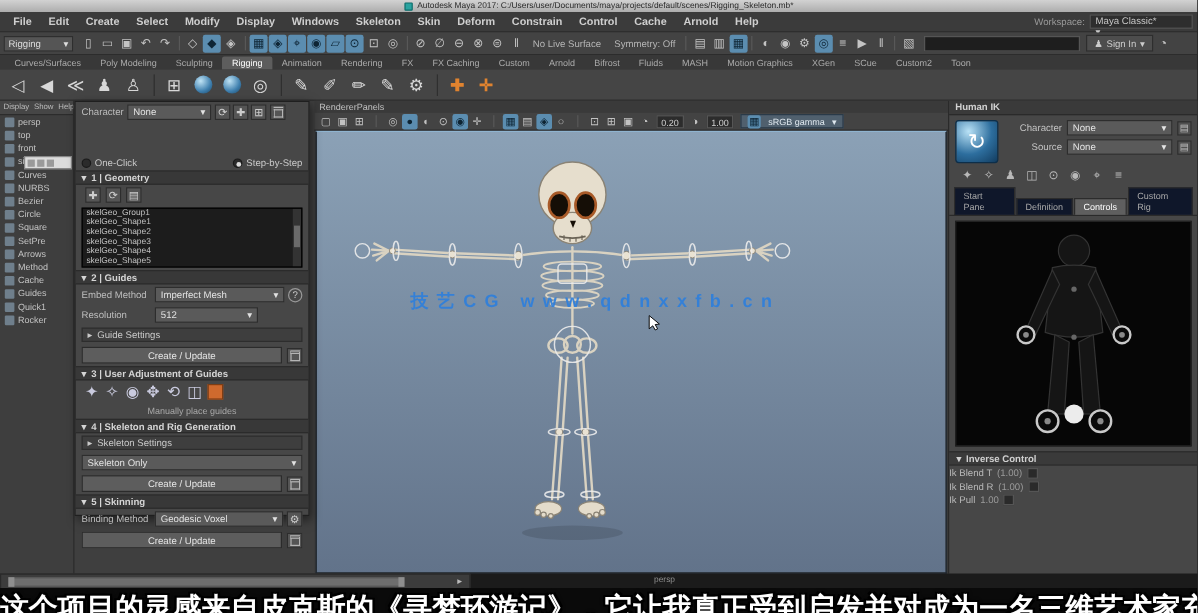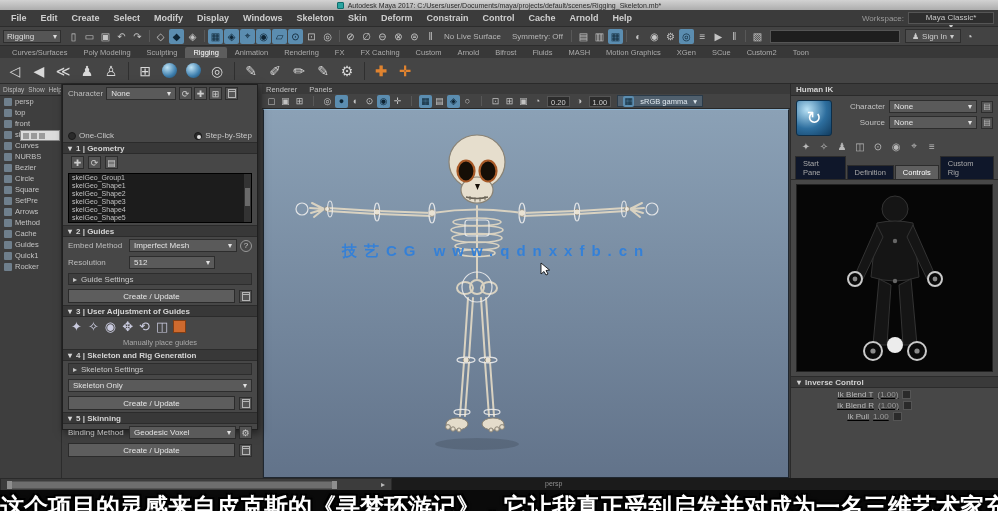--- a/index.html
+++ b/index.html
@@ -11,21 +11,21 @@
     background:linear-gradient(#d2d2d2,#adadad); display:flex; align-items:center; justify-content:center; gap:4px; }
   .titlebar .appicon { width:7px; height:7px; background:#2aa3a0; border:1px solid #0e6d6b; border-radius:1px; }
   .titlebar .ttext { font-size:7px; color:#2a2a2a; white-space:nowrap; }
 
   .menubar { position:absolute; left:0; top:10px; width:998px; height:17px; background:#3b3b3b;
     border-bottom:1px solid #2c2c2c; display:flex; align-items:center; padding:0 4px; }
   .menubar .mitem { font-size:9px; color:#cfcfcf; padding:0 7px; cursor:default; }
   .menubar .spacer { flex:1; }
   .wslabel { font-size:8px; color:#9a9a9a; margin-right:4px; }
   .wsselect { width:86px; height:12px; background:#2e2e2e; border:1px solid #555; color:#c8c8c8;
-    font-size:8px; display:flex; align-items:center; justify-content:space-between; padding:0 4px;flex-direction:column; }
+    font-size:8px; display:flex; align-items:flex-start; justify-content:space-between; padding:0 4px;flex-direction:column; }
 
   .statusline { position:absolute; left:0; top:27px; width:998px; height:19px; background:#434343;
     border-bottom:1px solid #2c2c2c; display:flex; align-items:center; padding:0 3px; gap:1px; }
   .modeset { width:58px; height:13px; background:#555; border:1px solid #2e2e2e; color:#ddd; font-size:8px;
     display:flex; align-items:center; justify-content:space-between; padding:0 3px; margin-right:4px; }
   .ic { width:15px; height:15px; display:inline-flex; align-items:center; justify-content:center;
     font-size:10px; color:#c4c4c4; border-radius:2px; flex:0 0 auto; }
   .ic.blue { background:#5b8db0; color:#0e2535; }
   .ic.sep { width:6px; color:#6a6a6a; }
   .ic.sep::after { content:""; border-left:1px solid #585858; height:12px; }
@@ -57,21 +57,21 @@
   .outliner { position:absolute; left:0; top:0; width:62px; height:394px; background:#3e3e3e; border-right:1px solid #2c2c2c; overflow:hidden; }
   .outmenu { display:flex; gap:4px; font-size:6.5px; color:#bdbdbd; background:#464646; padding:2px 3px; border-bottom:1px solid #2c2c2c; }
   .outitem { display:flex; align-items:center; gap:3px; font-size:7.5px; color:#c3c3c3; padding:1px 2px 1px 4px; white-space:nowrap; }
   .outitem .oic { width:8px; height:8px; background:#6f7f8c; border-radius:1px; flex:0 0 auto; }
   .minibar { position:absolute; left:20px; top:46px; width:40px; height:11px; background:#dcdcdc; border:1px solid #888;
     display:flex; align-items:center; gap:2px; padding:0 2px; }
   .minibar i { width:6px; height:6px; background:#9a9a9a; display:inline-block; }
 
   
   .viewport { position:absolute; left:262px; top:0; width:528px; height:394px; background:#3a3a3a; }
-  .vpmenus { height:10px; display:flex; gap:12px; align-items:flex-end; padding-left:4px; }
+  .vpmenus { height:10px; display:flex; gap:0; align-items:flex-end; padding-left:4px; }
   .vpmenus span { font-size:7.5px; color:#c0c0c0; }
   .vptoolbar { height:15px; display:flex; align-items:center; gap:1px; padding-left:3px; background:#434343; border-bottom:1px solid #272727; }
   .vic { width:13px; height:13px; display:inline-flex; align-items:center; justify-content:center; font-size:9px; color:#c2c2c2; border-radius:2px; }
   .vic.blue { background:#5b8db0; color:#0d2433; }
   .vic.sep::after { content:""; border-left:1px solid #585858; height:10px; }
   .numfield { font-size:7.5px; color:#cfcfcf; background:#2c2c2c; border:1px solid #555; padding:0 3px; height:11px; line-height:11px; margin:0 2px; }
   .vtselect { height:12px; background:#50606e; border:1px solid #2a3a48; color:#dfe8ef; font-size:7.5px;
     display:flex; align-items:center; gap:6px; padding:0 5px; margin-left:3px; }
   .canvas { position:absolute; left:1px; top:25px; width:526px; height:369px;
     background:linear-gradient(#8ba1b6,#62738a); border:1px solid #1f2730; border-top:1px solid #8fb4d0; overflow:hidden; }
@@ -127,21 +127,21 @@
   .hik-mini { width:12px; height:12px; background:#505050; border:1px solid #2d2d2d; display:inline-flex;
     align-items:center; justify-content:center; font-size:8px; color:#bbb; }
   .hik-iconrow { display:flex; gap:4px; padding:3px 8px 2px; }
   .hik-iconrow .ic { width:14px; height:14px; font-size:10px; color:#b8b8b8; }
   .hik-tabs { display:flex; align-items:flex-end; border-bottom:1px solid #2a2a2a; padding:0 4px; gap:1px; margin-top:1px; }
   .htab { font-size:7.5px; color:#a8a8a8; padding:2px 7px; background:#0f172a; border:1px solid #2c2c2c; border-bottom:none; }
   .htab.active { background:#5f5f5f; color:#fff; }
   .hik-body { margin:4px 5px 0; height:188px; background:#060606; border:1px solid #222; position:relative; }
   .hik-sec { margin-top:4px; height:12px; background:#3a3a3a; border-top:1px solid #2b2b2b; border-bottom:1px solid #2b2b2b;
     display:flex; align-items:center; gap:4px; padding:0 6px; font-size:8px; color:#d0d0d0; font-weight:bold; }
-  .hik-attr { display:flex; align-items:center; justify-content:center; gap:4px; padding:2px 40px 0 0;text-decoration:underline; }
+  .hik-attr { display:flex; align-items:center; justify-content:flex-start; gap:4px; padding:2px 40px 0 0; }
   .hik-attr .al { font-size:8px; color:#b8b8b8; }
   .hik-attr .av { font-size:8px; color:#9a9a9a; }
   .hik-attr .abox { width:9px; height:9px; background:#2a2a2a; border:1px solid #555; }
 
   
   .rangerow { position:absolute; left:0; top:478px; width:998px; height:13px; background:#1b1b1b; }
   .rslider { position:absolute; left:0; top:0; width:392px; height:13px; background:#3c3c3c; border:1px solid #2a2a2a; }
   .rslider .bar { position:absolute; left:6px; top:2px; width:330px; height:8px; background:#6e6e6e; border:1px solid #555; }
   .rslider .h1 { position:absolute; left:6px; top:2px; width:5px; height:8px; background:#8e8e8e; }
   .rslider .h2 { position:absolute; left:331px; top:2px; width:5px; height:8px; background:#8e8e8e; }

